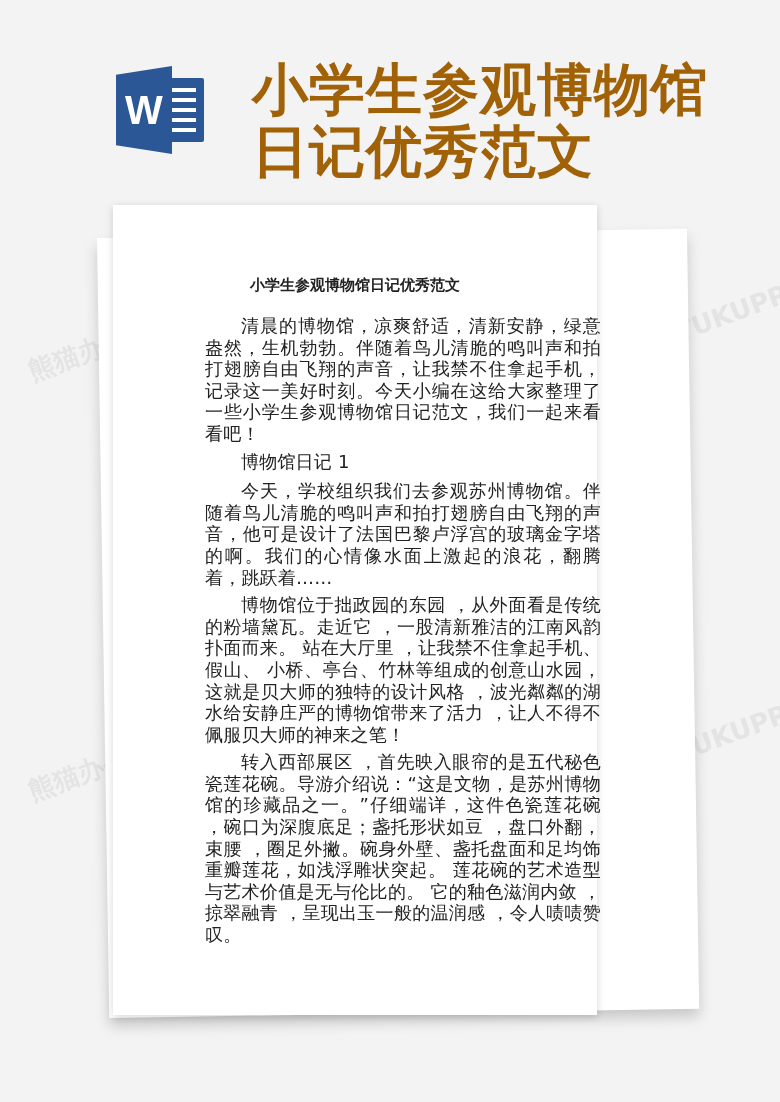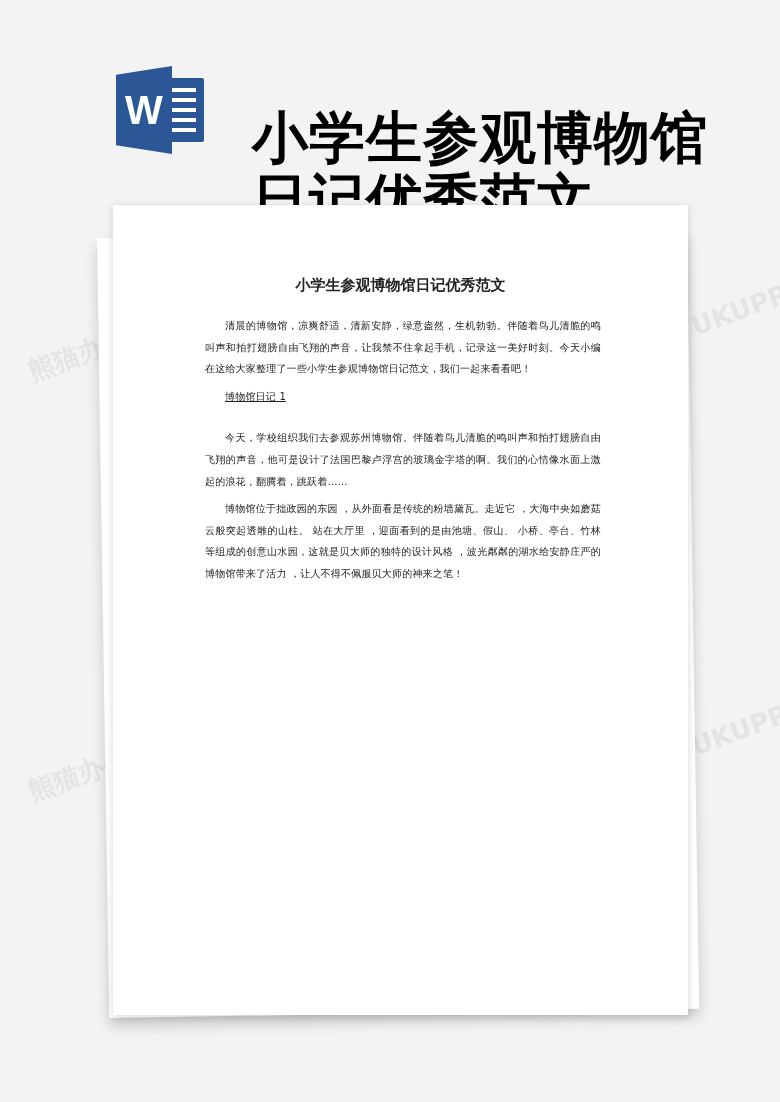--- a/index.html
+++ b/index.html
@@ -19,40 +19,40 @@
   }
   .word-icon .front {
     position: absolute; left: 8px; top: 4px; width: 56px; height: 88px;
     background: #2b5797;
     clip-path: polygon(0 10%, 100% 0, 100% 100%, 0 90%);
     display: flex; align-items: center; justify-content: center;
     color: #fff; font-weight: bold; font-size: 40px;
     font-family: "Liberation Sans", sans-serif;
   }
   .banner-title {
-    margin-left: 44px; color: #000000;
+    margin-left: 44px; color: #a16207;
     font-family: "DejaVu Serif", "Liberation Serif", serif;
-    font-weight: bold; font-size: 56px; line-height: 62px; letter-spacing: 1px; margin-top: 48px;
+    font-weight: bold; font-size: 56px; line-height: 62px; letter-spacing: 1px;
   }
   .page-back {
     position: absolute; left: 97px; top: 238px; width: 590px; height: 780px;
     background: #fff; transform: rotate(-0.9deg); transform-origin: left top;
     box-shadow: 0 8px 14px rgba(0,0,0,0.18);
   }
   .page {
-    position: absolute; left: 113px; top: 205px; width: 575px; height: 810px;
+    position: absolute; left: 113px; top: 205px; width: 484px; height: 810px;
     background: #fff; box-shadow: 0 2px 8px rgba(0,0,0,0.16);
   }
   .doc-title {
     position: absolute; left: 0; right: 0; top: 71px; text-align: center;
     font-weight: bold; font-size: 15px; color: #222;
   }
   .doc-body { position: absolute; left: 92px; width: 396px; top: 110px; color: #222; }
-  .para { font-size: 10px; line-height: 21.6px; text-indent: 2em; margin: 0 0 6px 0; letter-spacing: 0.2px; text-align: justify; }
-  .para.sub { margin-bottom: 20px; text-decoration: underline; }
+  .para { font-size: 18px; line-height: 21.6px; text-indent: 2em; margin: 0 0 6px 0; letter-spacing: 0.2px; text-align: justify; }
+  .para.sub { margin-bottom: 8px; }
   .watermark {
     position: absolute; color: rgba(200,200,200,0.35); font-size: 26px; font-weight: bold;
     transform: rotate(-20deg); white-space: nowrap; pointer-events: none;
   }
 </style>
 </head>
 <body>
 
 <div>
   <div class="watermark" style="left:20px;top:300px;">熊猫办公 TUKUPPT.COM</div>
@@ -79,15 +79,16 @@
 </div>
 
 <div class="page-back"></div>
 
 <div class="page">
   <div class="doc-title">小学生参观博物馆日记优秀范文</div>
   <div class="doc-body">
     <p class="para">清晨的博物馆，凉爽舒适，清新安静，绿意盎然，生机勃勃。伴随着鸟儿清脆的鸣叫声和拍打翅膀自由飞翔的声音，让我禁不住拿起手机，记录这一美好时刻。今天小编在这给大家整理了一些小学生参观博物馆日记范文，我们一起来看看吧！</p>
     <p class="para sub">博物馆日记 1</p>
     <p class="para">今天，学校组织我们去参观苏州博物馆。伴随着鸟儿清脆的鸣叫声和拍打翅膀自由飞翔的声音，他可是设计了法国巴黎卢浮宫的玻璃金字塔的啊。我们的心情像水面上激起的浪花，翻腾着，跳跃着……</p>
-    <p class="para">博物馆位于拙政园的东园 ，从外面看是传统的粉墙黛瓦。走近它 ，大海中央如蘑菇云般突起透雕的山柱。 站在大厅里 ，迎面看到的是由池塘、假山、 小桥、亭台、竹林等组成的创意山水园，这就是贝大师的独特的设计风格 ，波光粼粼的湖水给安静庄严的博物馆带来了活力 ，让人不得不佩服贝大师的神来之笔！</p>
+    <p class="para">博物馆位于拙政园的东园 ，从外面看是传统的粉墙黛瓦。走近它 ，一股清新雅洁的江南风韵扑面而来。 站在大厅里 ，让我禁不住拿起手机、假山、 小桥、亭台、竹林等组成的创意山水园，这就是贝大师的独特的设计风格 ，波光粼粼的湖水给安静庄严的博物馆带来了活力 ，让人不得不佩服贝大师的神来之笔！</p>
+    <p class="para">转入西部展区 ，首先映入眼帘的是五代秘色瓷莲花碗。导游介绍说：“这是文物，是苏州博物馆的珍藏品之一。”仔细端详，这件色瓷莲花碗 ，碗口为深腹底足；盏托形状如豆 ，盘口外翻，束腰 ，圈足外撇。碗身外壁、盏托盘面和足均饰重瓣莲花，如浅浮雕状突起。 莲花碗的艺术造型与艺术价值是无与伦比的。 它的釉色滋润内敛 ，掠翠融青 ，呈现出玉一般的温润感 ，令人啧啧赞叹。</p>
   </div>
 </div>
 
 </body></html>

